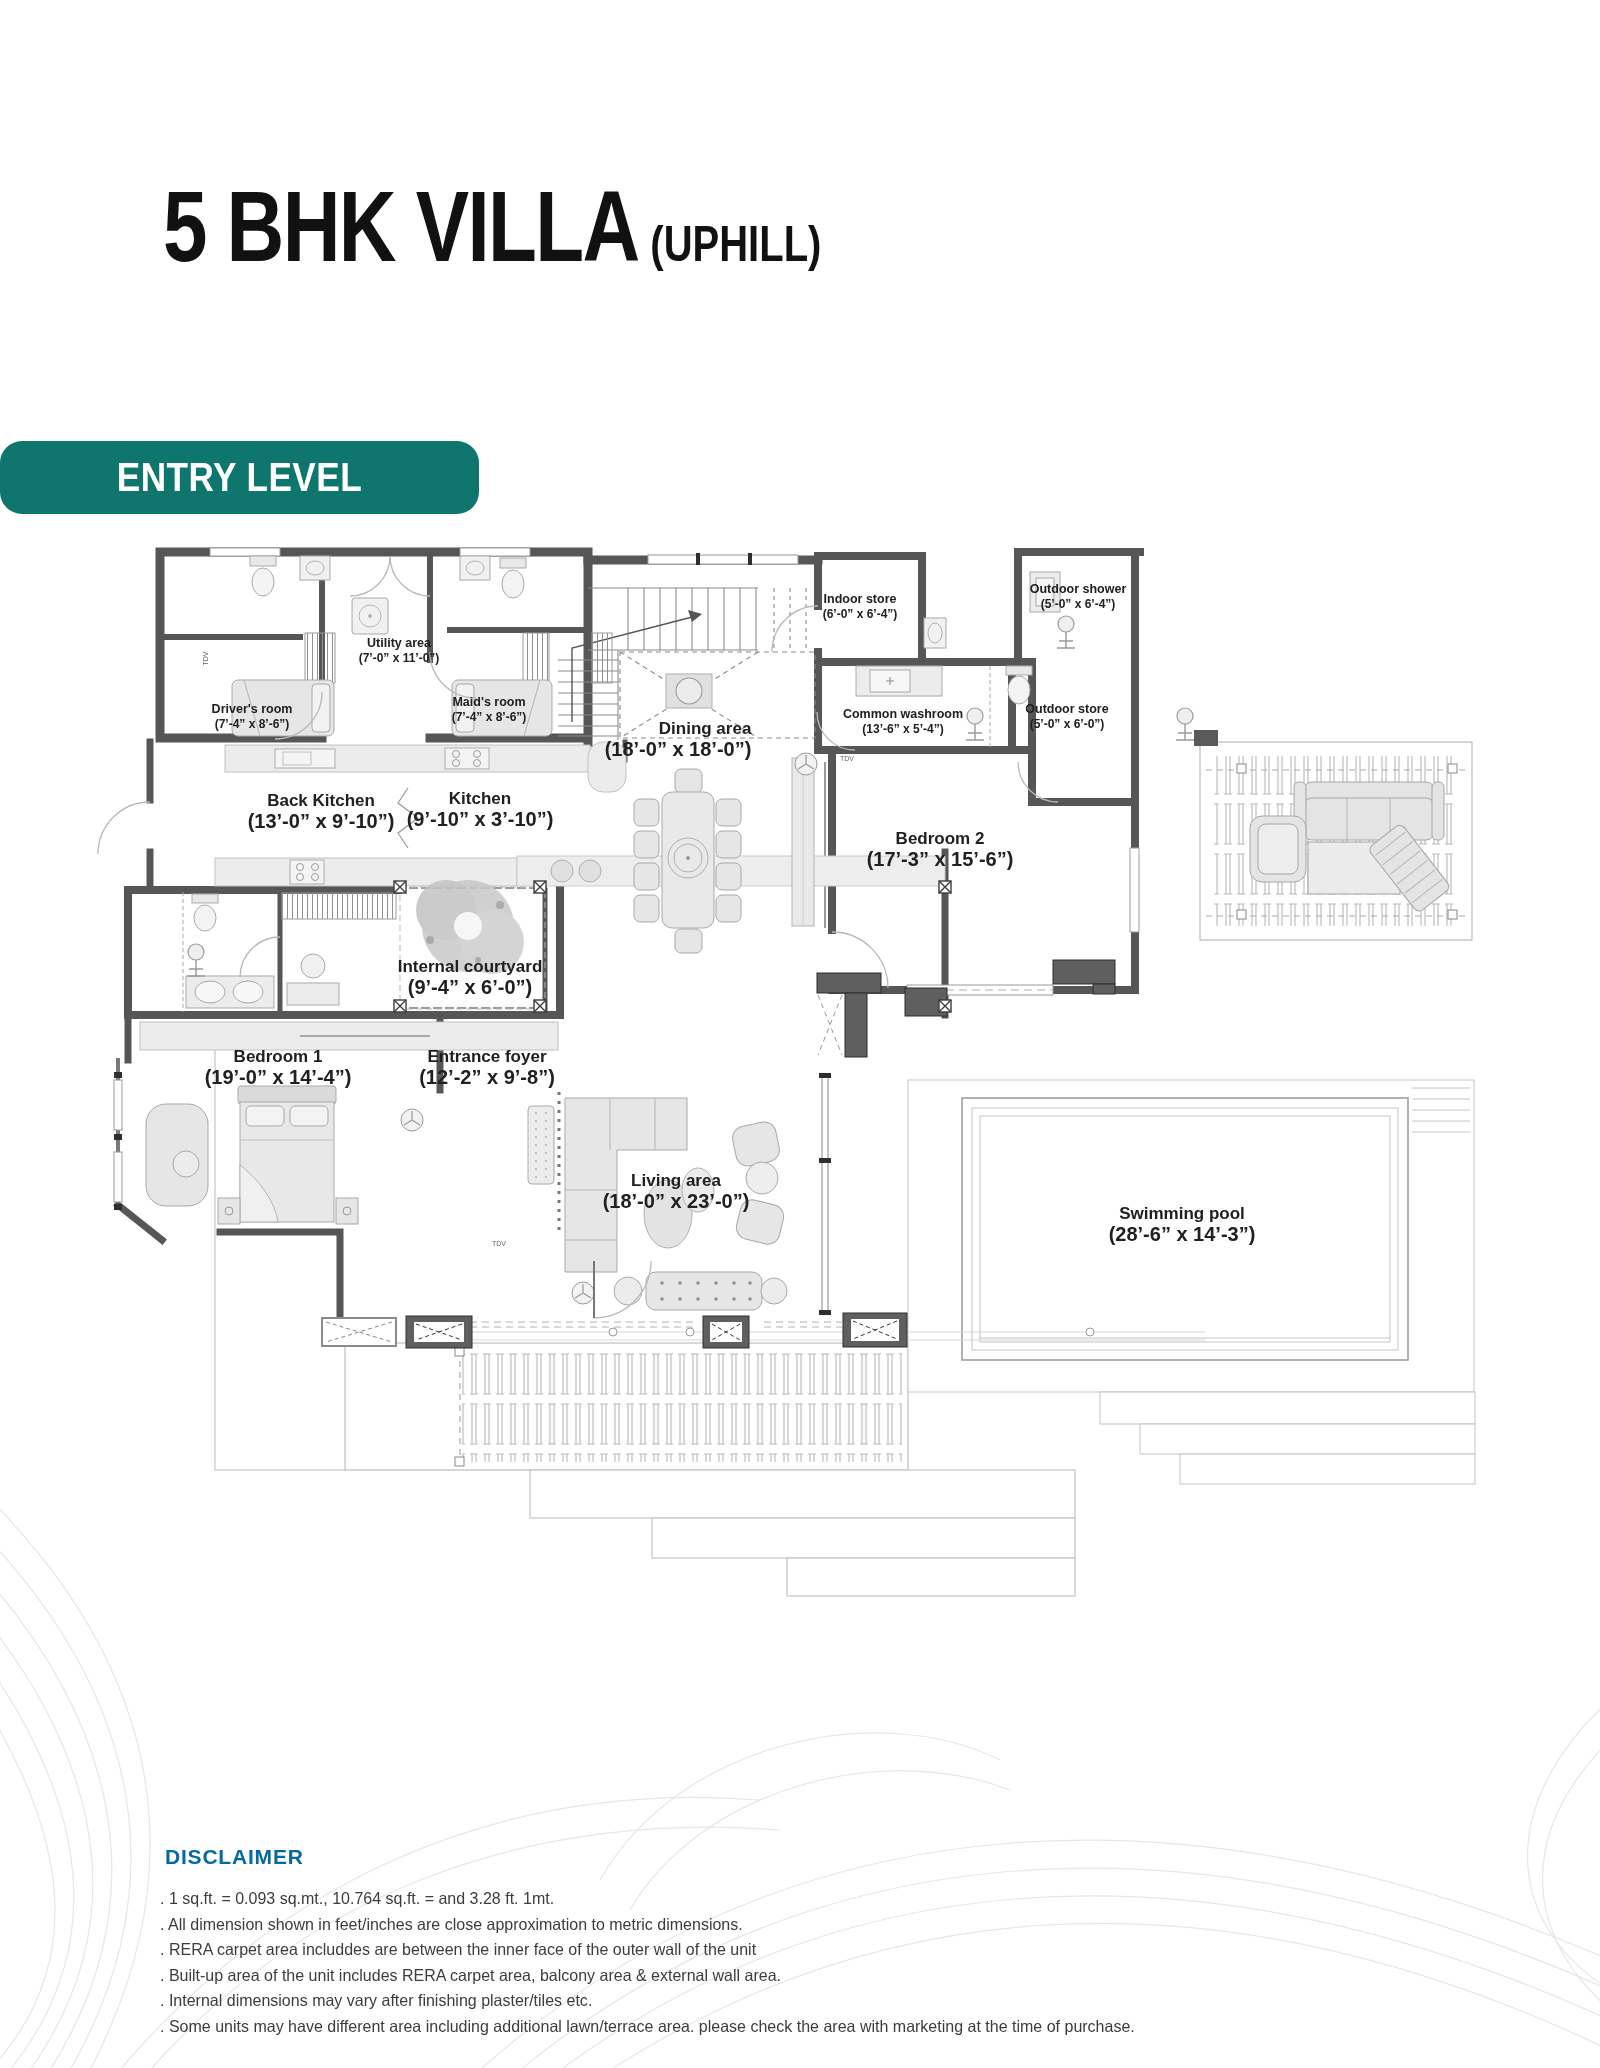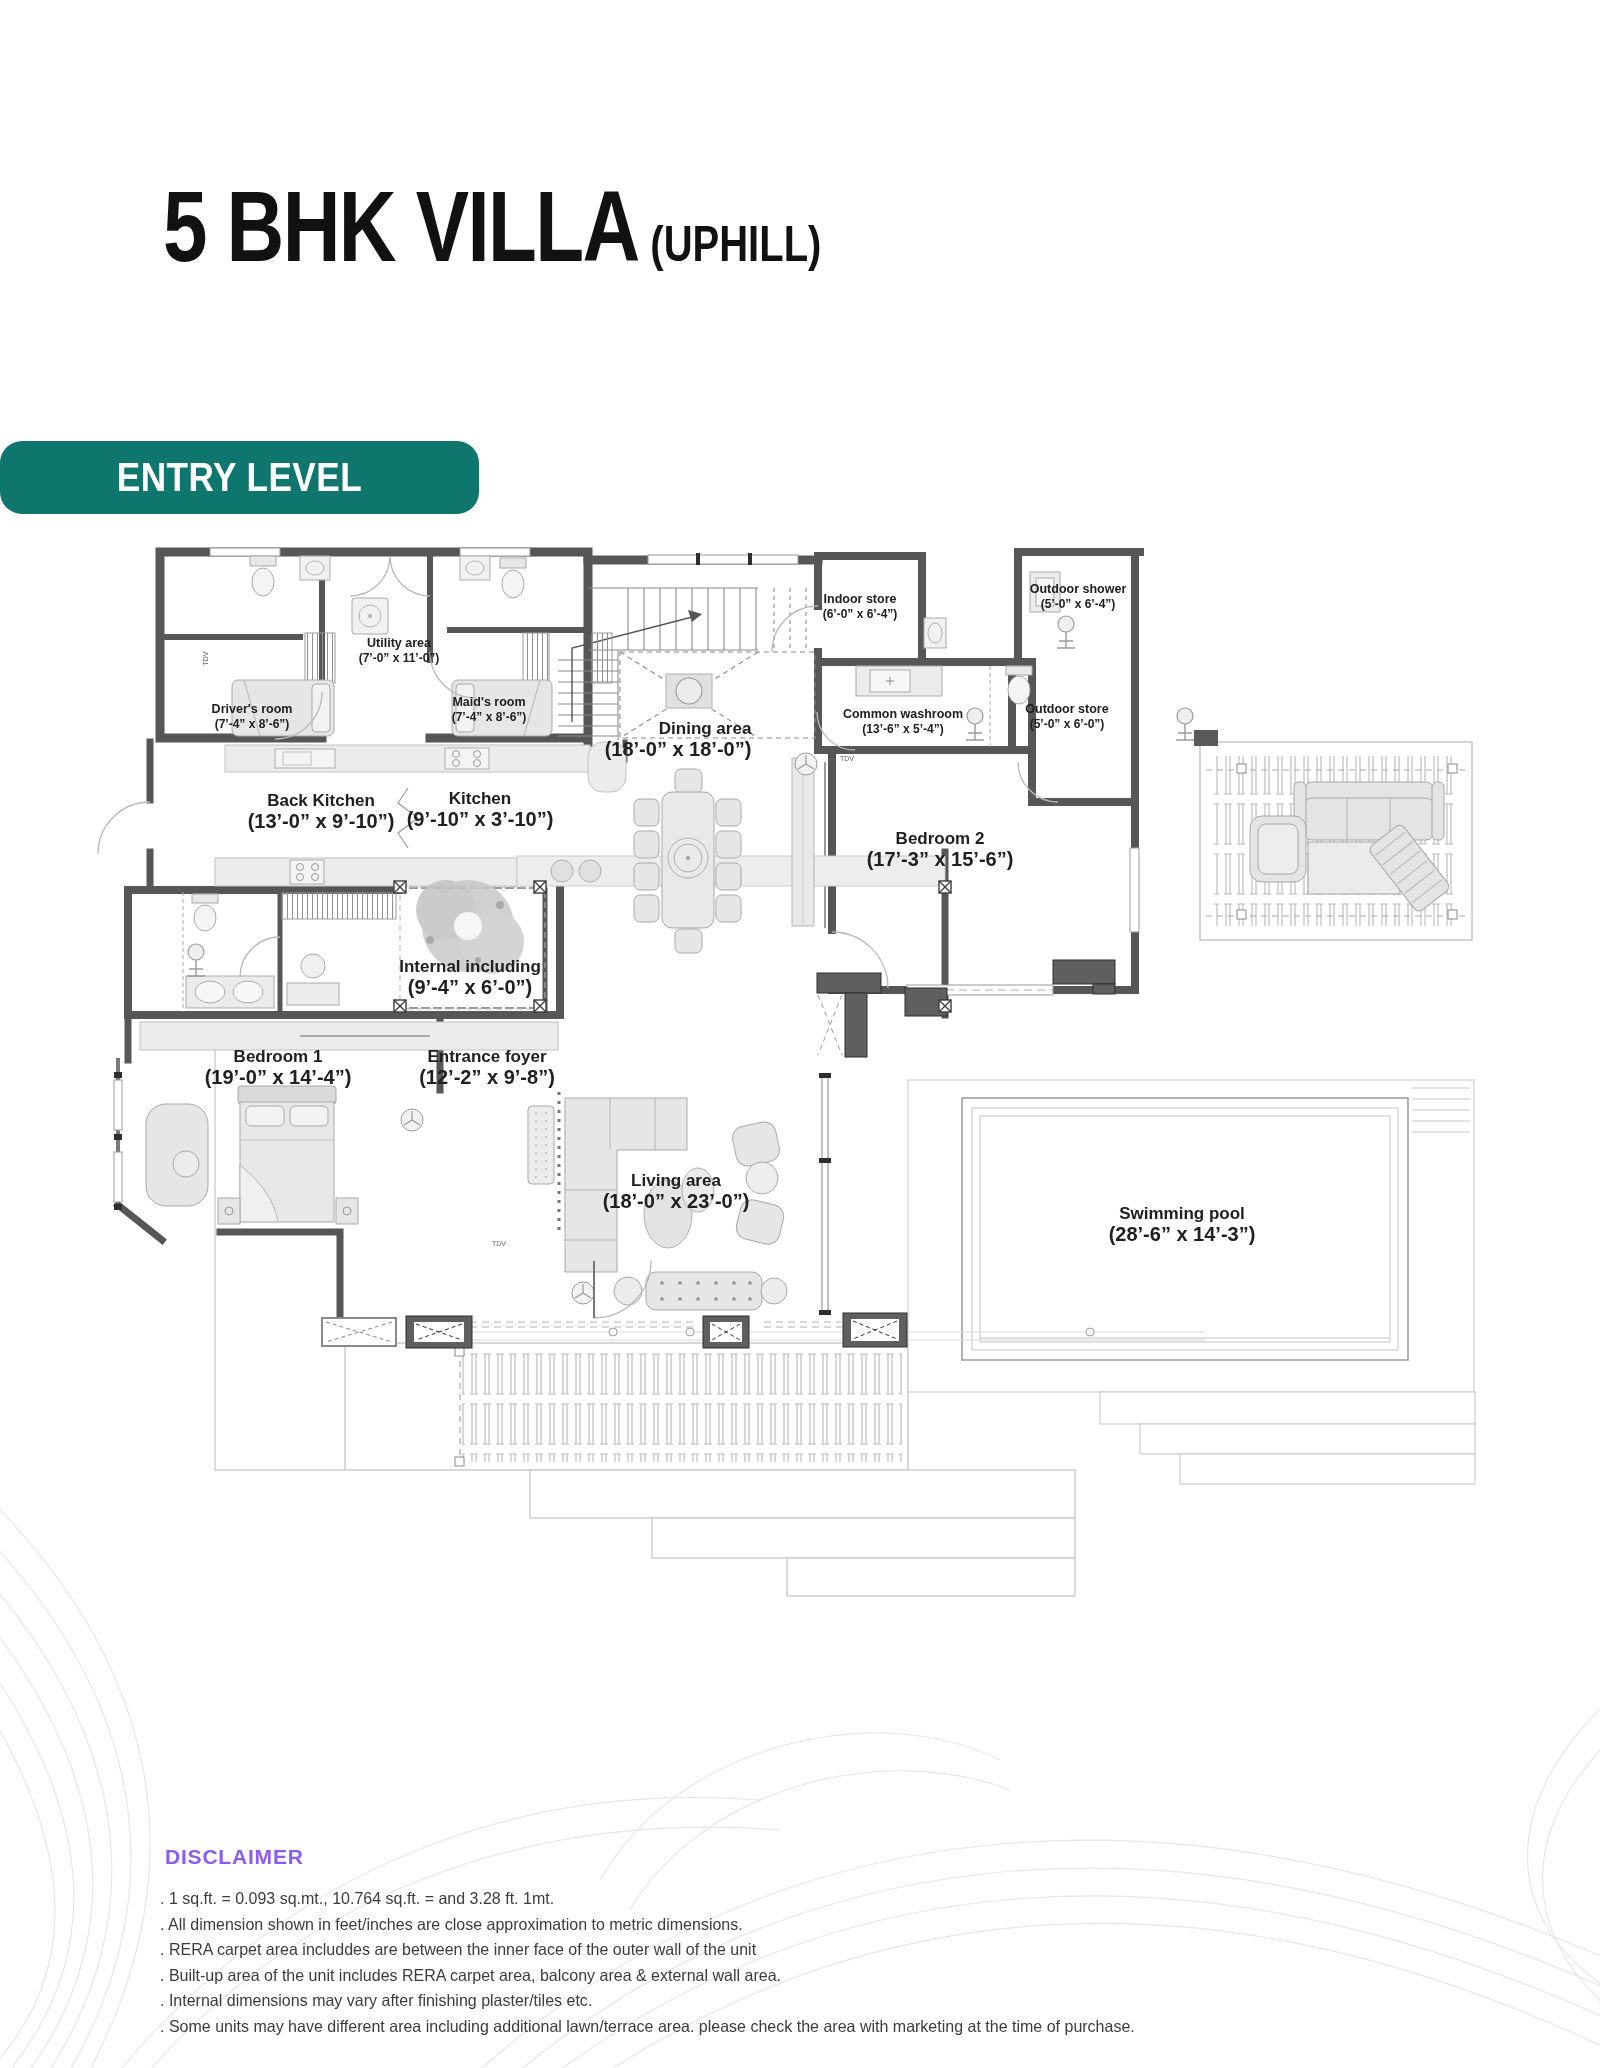--- a/index.html
+++ b/index.html
@@ -31,21 +31,21 @@
   .room-sm .name{font-size:12.5px;line-height:15px;}
   .room-sm .dims{font-size:12px;line-height:15px;}
 
   
   .areas{position:absolute;left:165px;top:1585px;}
   .areas div{font-size:30px;font-weight:400;color:#2c2c2c;line-height:37.5px;
         transform:scaleX(.84);transform-origin:0 0;white-space:nowrap;}
 
   
   .disclaimer-heading{position:absolute;left:165px;top:1845px;font-size:21px;font-weight:800;
-        letter-spacing:.8px;color:#8b5cf6;}
+        letter-spacing:.8px;color:#0369a1;}
   .disclaimer{position:absolute;left:160px;top:1886px;}
   .disclaimer div{font-size:16.5px;color:#3c3c3c;line-height:25.5px;
         transform:scaleX(.97);transform-origin:0 0;white-space:nowrap;}
 
   .door-tag{position:absolute;font-size:7px;color:#666;z-index:2;}
 </style>
 </head>
 <body>
 
 <div class="page">
@@ -481,21 +481,21 @@
   </div>
   <div class="room-label room-sm" style="left:1067px;top:699px;">
     <span class="name">Outdoor store</span>
     <span class="dims">(5’-0” x 6’-0”)</span>
   </div>
   <div class="room-label room-lg" style="left:940px;top:828px;">
     <span class="name">Bedroom 2</span>
     <span class="dims">(17’-3” x 15’-6”)</span>
   </div>
   <div class="room-label room-lg" style="left:470px;top:956px;">
-    <span class="name">Internal including</span>
+    <span class="name">Internal courtyard</span>
     <span class="dims">(9’-4” x 6’-0”)</span>
   </div>
   <div class="room-label room-lg" style="left:278px;top:1046px;">
     <span class="name">Bedroom 1</span>
     <span class="dims">(19’-0” x 14’-4”)</span>
   </div>
   <div class="room-label room-lg" style="left:487px;top:1046px;">
     <span class="name">Entrance foyer</span>
     <span class="dims">(12’-2” x 9’-8”)</span>
   </div>

